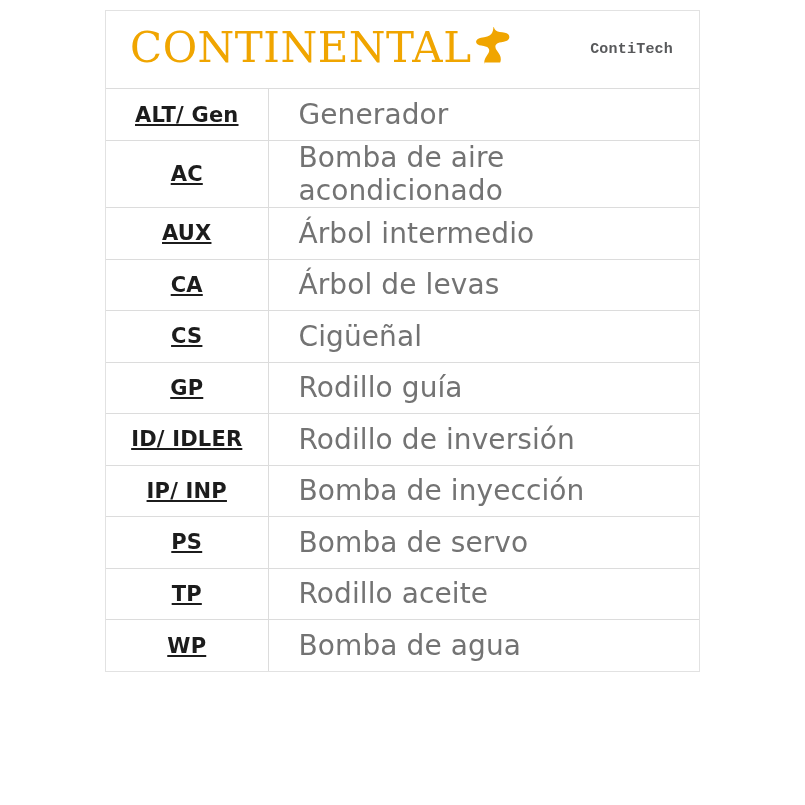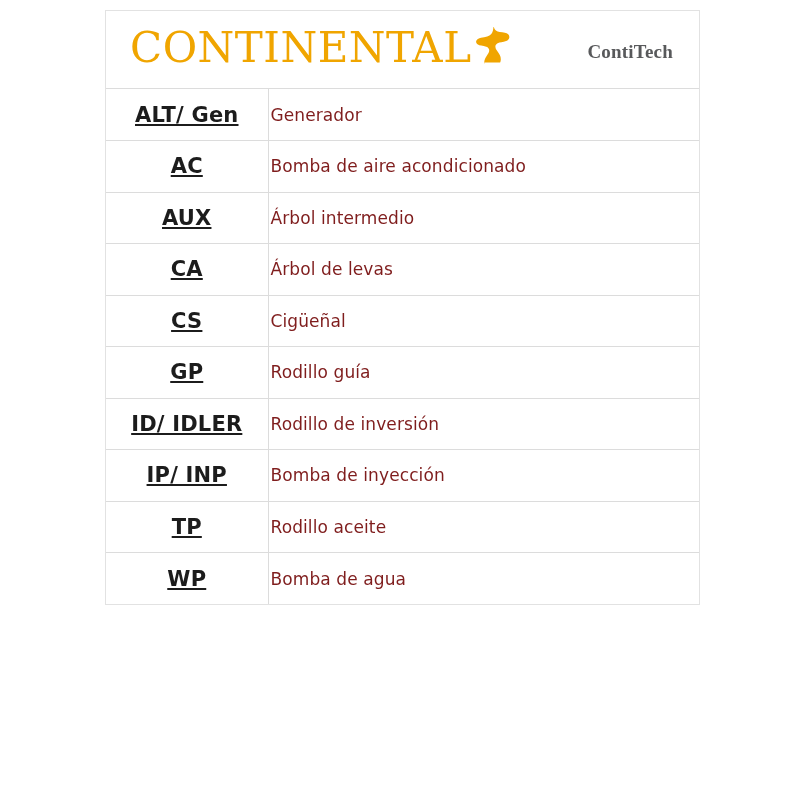--- a/index.html
+++ b/index.html
@@ -55,22 +55,22 @@
     margin-left: 4px;
     width: 34px;
     height: 38px;
     position: relative;
     top: -2px;
   }
   .contitech {
     position: absolute;
     right: 26px;
     top: 30px;
-    font-family: Liberation Serif, serif;
-    font-size: 19px;
+    font-family: Liberation Mono, monospace;
+    font-size: 15px;
     font-weight: bold;
     color: #58595b;
     letter-spacing: 0.2px;
   }
   
   .tbl {
     width: 100%;
     border-collapse: collapse;
     table-layout: fixed;
   }
@@ -90,23 +90,23 @@
     width: 162px;
     border-right: 1px solid #dcdcdc;
     text-align: center;
     font-size: 21px;
     font-weight: bold;
     color: #1c1c1c;
     letter-spacing: 0.2px;
     text-decoration: underline;
   }
   td.desc {
-    padding-left: 2px;
-    font-size: 17px;
-    color: #7f1d1d;
+    padding-left: 30px;
+    font-size: 28px;
+    color: #737373;
     letter-spacing: 0.1px;
   }
 </style>
 </head>
 <body>
 
 <div class="page">
   <div class="sheet">
 
     <div class="header">
@@ -149,20 +149,24 @@
         </tr>
         <tr>
           <td class="code">ID/ IDLER</td>
           <td class="desc">Rodillo de inversión</td>
         </tr>
         <tr>
           <td class="code">IP/ INP</td>
           <td class="desc">Bomba de inyección</td>
         </tr>
         <tr>
+          <td class="code">PS</td>
+          <td class="desc">Bomba de servo</td>
+        </tr>
+        <tr>
           <td class="code">TP</td>
           <td class="desc">Rodillo aceite</td>
         </tr>
         <tr>
           <td class="code">WP</td>
           <td class="desc">Bomba de agua</td>
         </tr>
       </tbody>
     </table>
 

